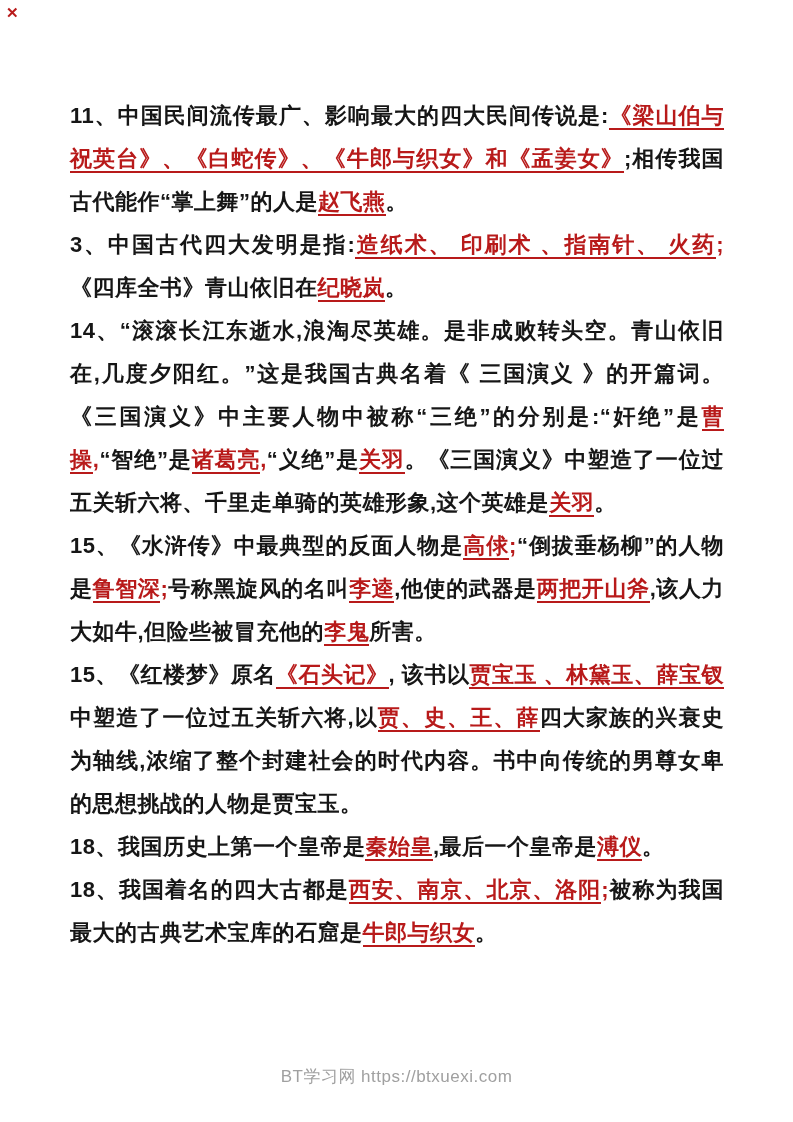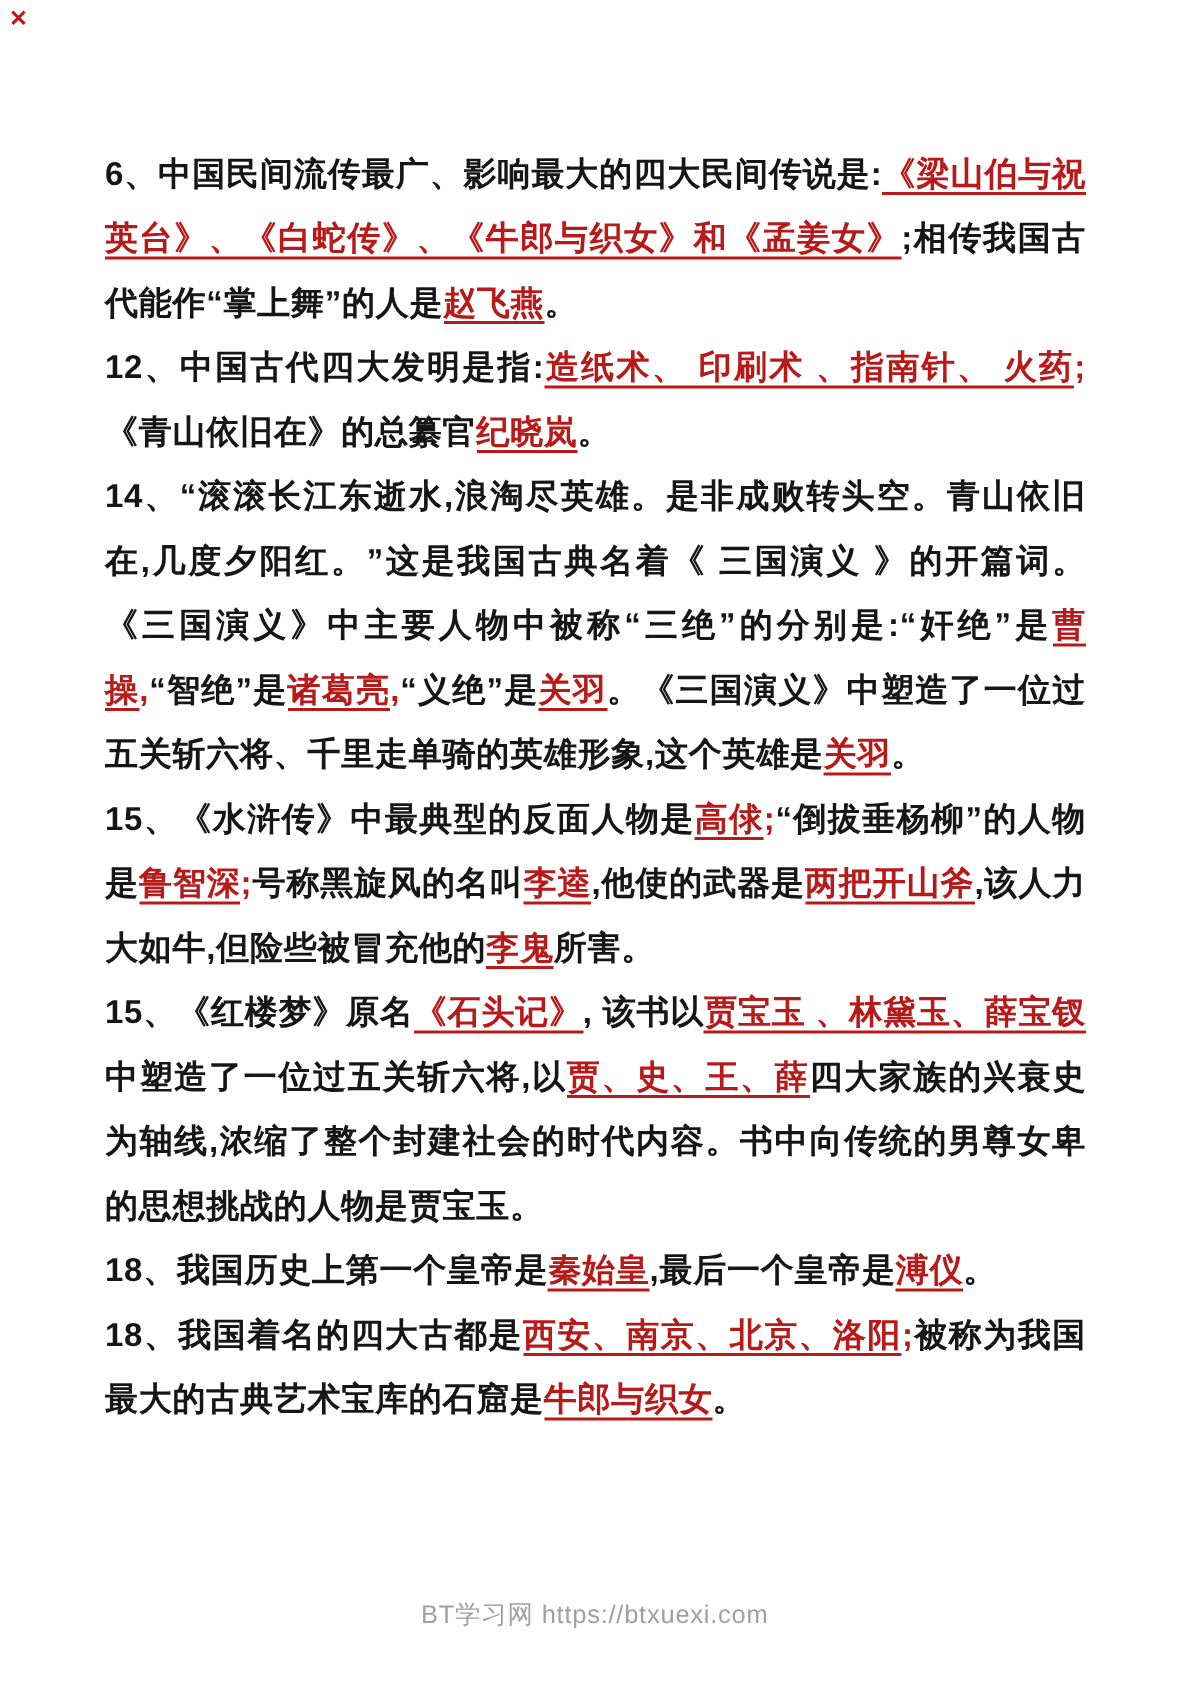--- a/index.html
+++ b/index.html
@@ -37,22 +37,22 @@
     font-size:17px;line-height:26px;font-weight:normal;
     letter-spacing:0.5px;
   }
 </style>
 </head>
 <body>
 
 <span class="broken-x">✕</span>
 
 <div class="doc">
-    <p><span>6、中国民间流传最广、影响最大的四大民间传说是:</span><span class="seg-red seg-underline">《梁山伯与祝英台》、《白蛇传》、《牛郎与织女》和《孟姜女》</span><span>;相传我国古代能作“掌上舞”的人是</span><span class="seg-red seg-underline">赵飞燕</span><span>。</span></p>
-    <p><span>12、中国古代四大发明是指:</span><span class="seg-red seg-underline">造纸术、 印刷术 、指南针、 火药</span><span class="seg-red">;</span><span>《青山依旧在》的总纂官</span><span class="seg-red seg-underline">纪晓岚</span><span>。</span></p>
+    <p><span>11、中国民间流传最广、影响最大的四大民间传说是:</span><span class="seg-red seg-underline">《梁山伯与祝英台》、《白蛇传》、《牛郎与织女》和《孟姜女》</span><span>;相传我国古代能作“掌上舞”的人是</span><span class="seg-red seg-underline">赵飞燕</span><span>。</span></p>
+    <p><span>3、中国古代四大发明是指:</span><span class="seg-red seg-underline">造纸术、 印刷术 、指南针、 火药</span><span class="seg-red">;</span><span>《四库全书》青山依旧在</span><span class="seg-red seg-underline">纪晓岚</span><span>。</span></p>
     <p><span>14、“滚滚长江东逝水,浪淘尽英雄。是非成败转头空。青山依旧在,几度夕阳红。”这是我国古典名着《 三国演义 》的开篇词。《三国演义》中主要人物中被称“三绝”的分别是:“奸绝”是</span><span class="seg-red seg-underline">曹操</span><span class="seg-red">,</span><span>“智绝”是</span><span class="seg-red seg-underline">诸葛亮</span><span class="seg-red">,</span><span>“义绝”是</span><span class="seg-red seg-underline">关羽</span><span>。《三国演义》中塑造了一位过五关斩六将、千里走单骑的英雄形象,这个英雄是</span><span class="seg-red seg-underline">关羽</span><span>。</span></p>
     <p><span>15、《水浒传》中最典型的反面人物是</span><span class="seg-red seg-underline">高俅</span><span class="seg-red">;</span><span>“倒拔垂杨柳”的人物是</span><span class="seg-red seg-underline">鲁智深</span><span class="seg-red">;</span><span>号称黑旋风的名叫</span><span class="seg-red seg-underline">李逵</span><span>,他使的武器是</span><span class="seg-red seg-underline">两把开山斧</span><span>,该人力大如牛,但险些被冒充他的</span><span class="seg-red seg-underline">李鬼</span><span>所害。</span></p>
     <p><span>15、《红楼梦》原名</span><span class="seg-red seg-underline">《石头记》</span><span>, 该书以</span><span class="seg-red seg-underline">贾宝玉 、林黛玉、薛宝钗</span><span>中塑造了一位过五关斩六将,以</span><span class="seg-red seg-underline">贾、史、王、薛</span><span>四大家族的兴衰史为轴线,浓缩了整个封建社会的时代内容。书中向传统的男尊女卑的思想挑战的人物是贾宝玉。</span></p>
     <p><span>18、我国历史上第一个皇帝是</span><span class="seg-red seg-underline">秦始皇</span><span>,最后一个皇帝是</span><span class="seg-red seg-underline">溥仪</span><span>。</span></p>
     <p><span>18、我国着名的四大古都是</span><span class="seg-red seg-underline">西安、南京、北京、洛阳</span><span class="seg-red">;</span><span>被称为我国最大的古典艺术宝库的石窟是</span><span class="seg-red seg-underline">牛郎与织女</span><span>。</span></p>
   </div>
 
 <div class="footer">BT学习网 https://btxuexi.com</div>
 
 </body></html>

